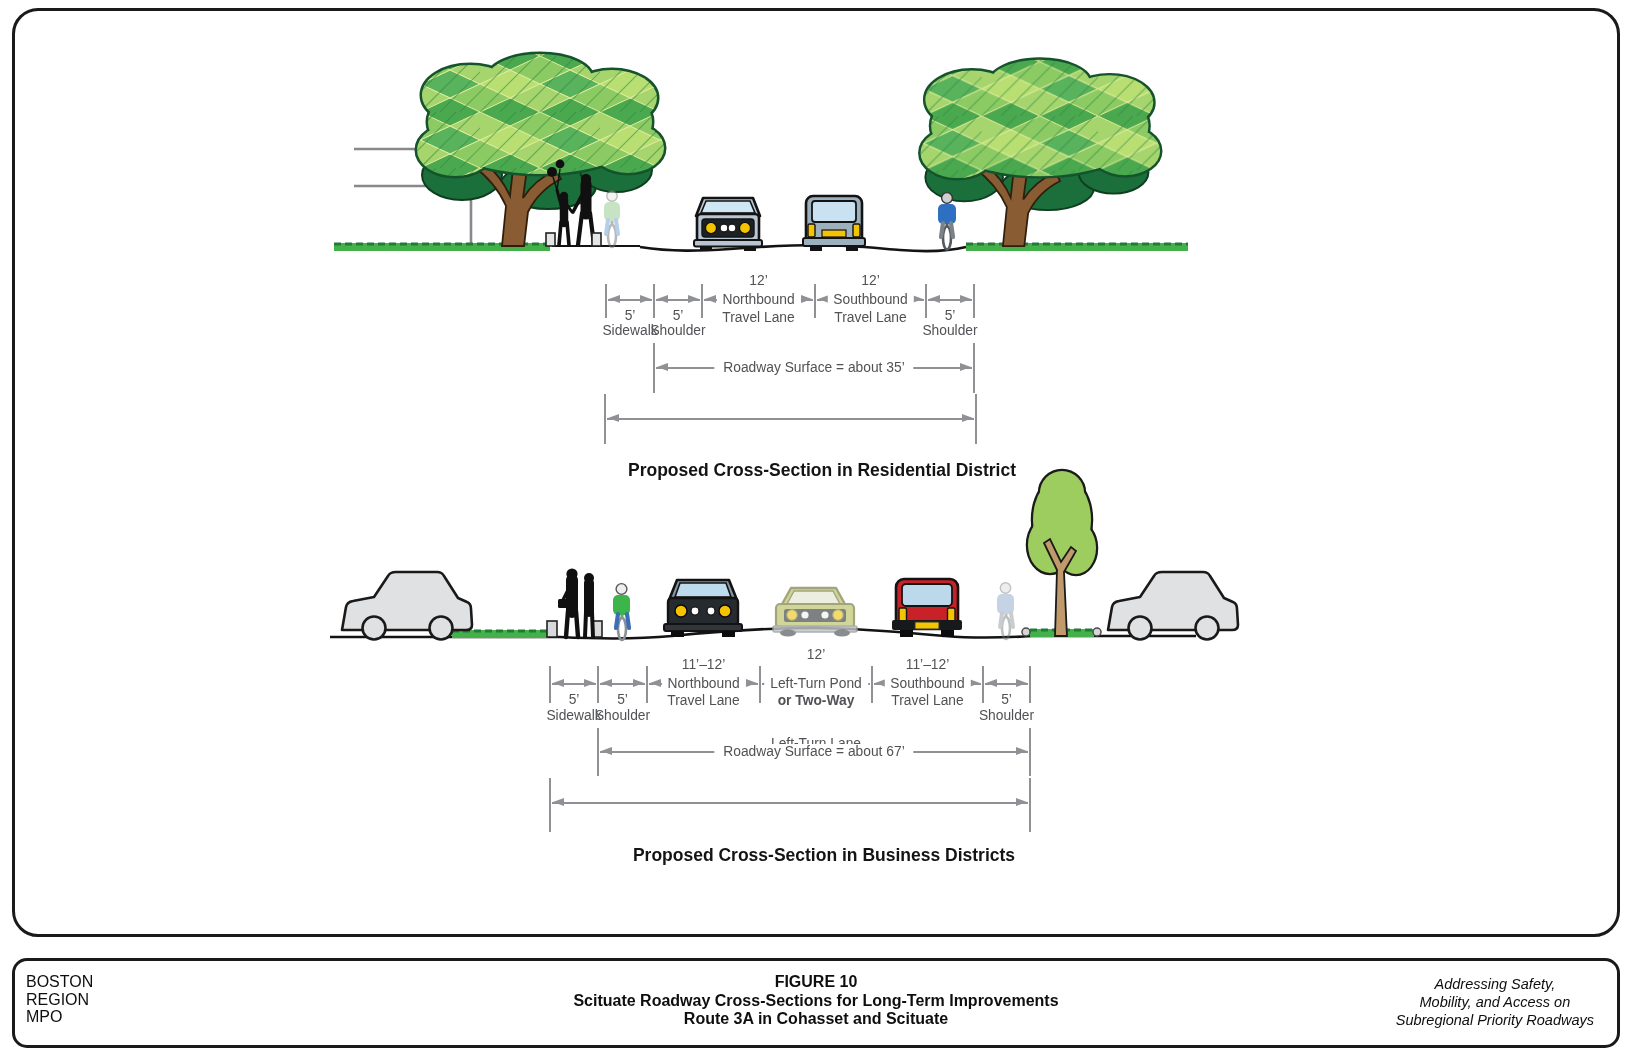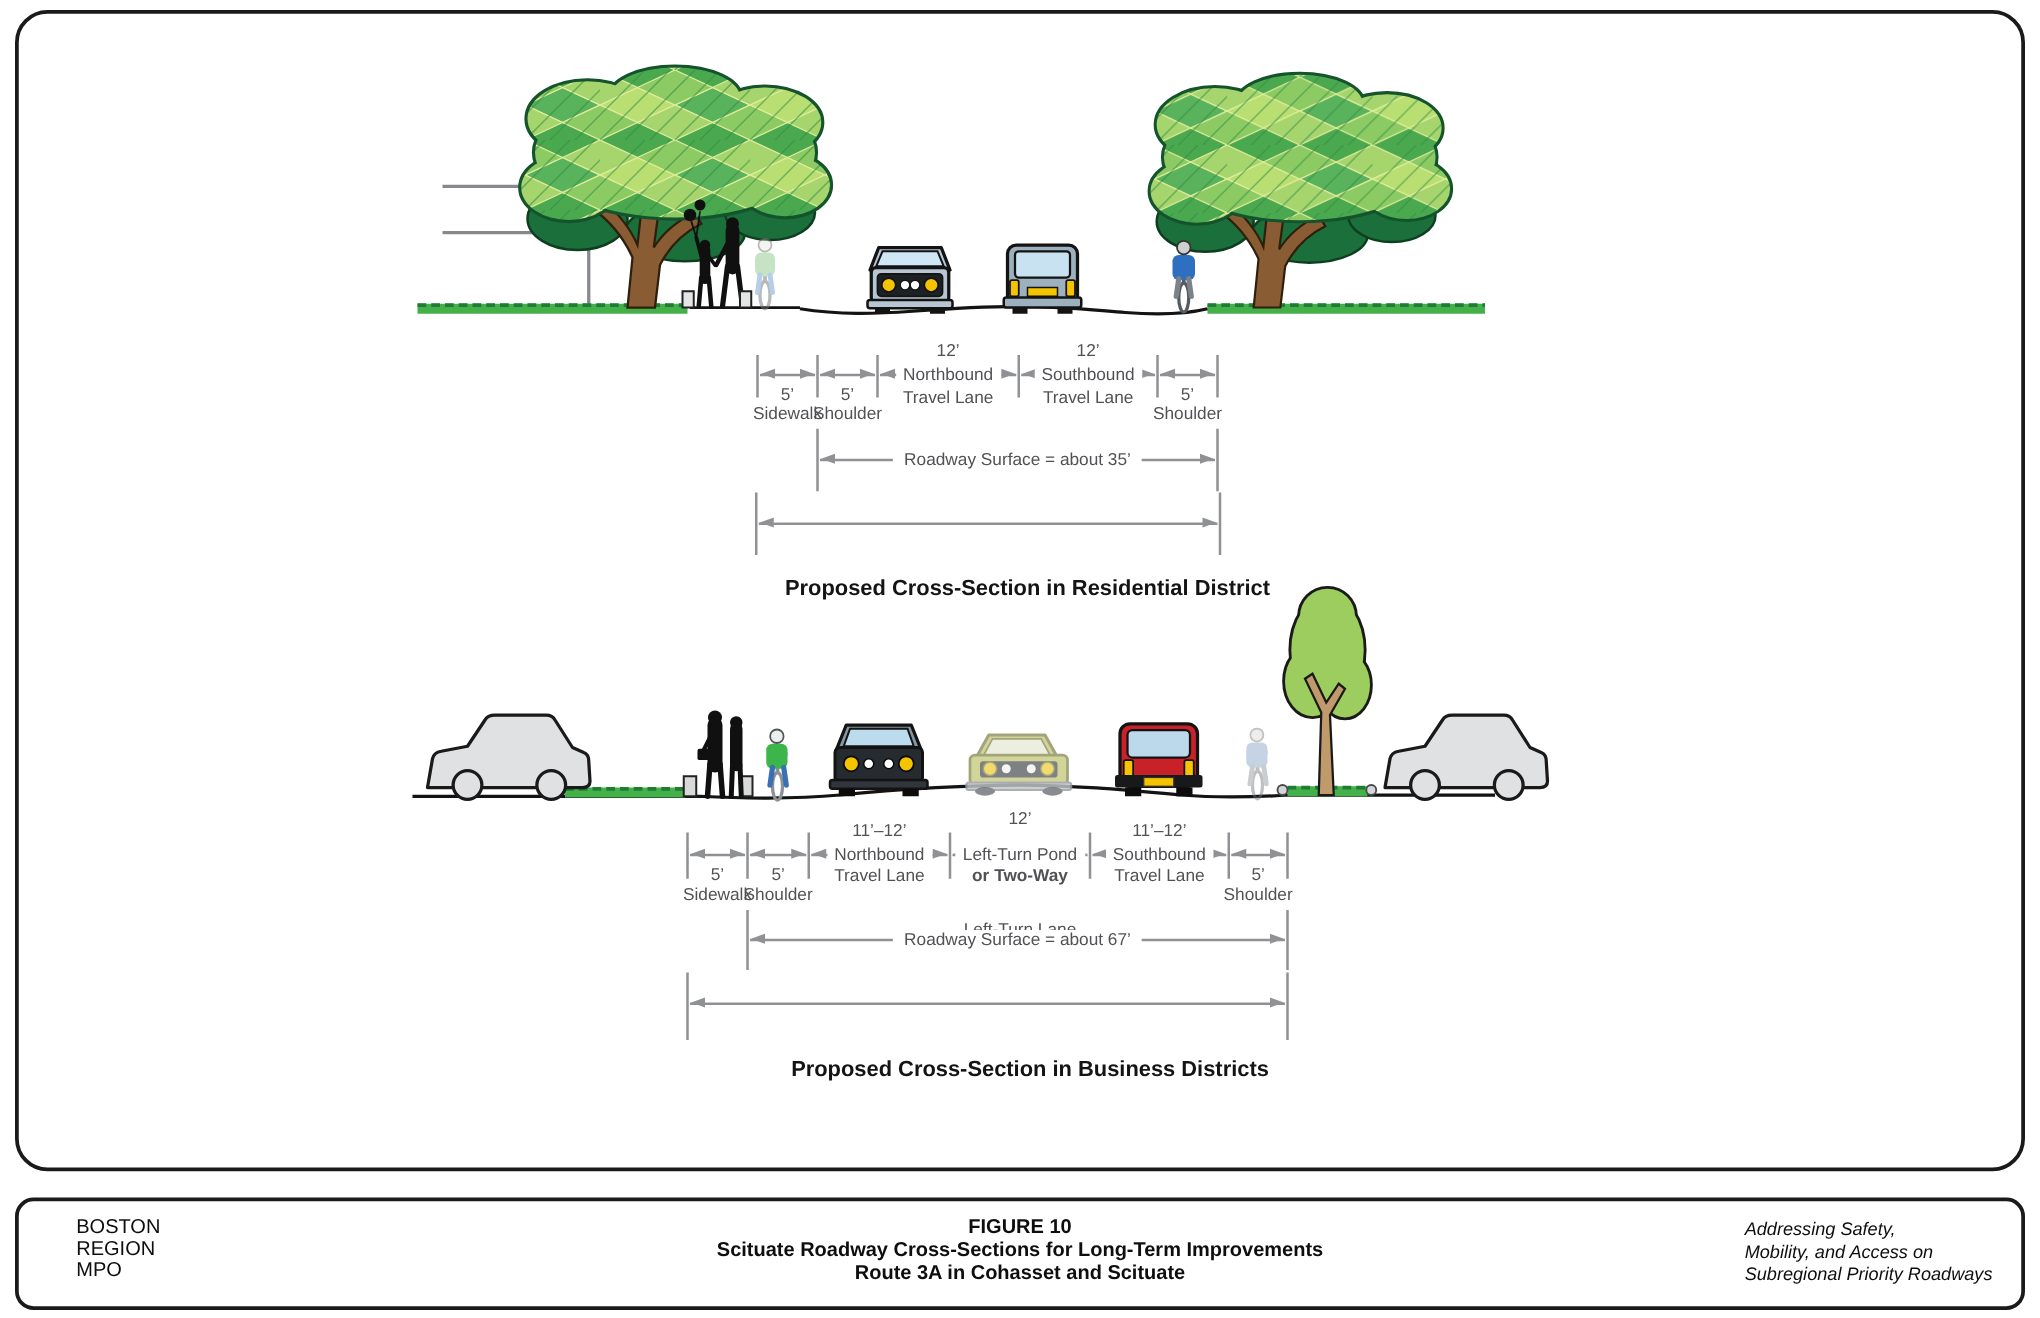--- a/index.html
+++ b/index.html
@@ -15,24 +15,24 @@
   .ar{position:absolute;width:0;height:0;border-top:4.5px solid transparent;border-bottom:4.5px solid transparent;z-index:2;}
   .ar.l{border-right:11px solid #8f9194;}
   .ar.r{border-left:11px solid #8f9194;}
   .dt{position:absolute;transform:translateX(-50%);font-size:13.8px;line-height:15.5px;
       color:#515255;white-space:nowrap;text-align:center;z-index:2;}
   .dt.bg{background:#fff;padding:0 6px;z-index:3;}
   .dblock{position:absolute;transform:translateX(-50%);text-align:center;background:#fff;
       padding:0 9px;z-index:3;font-size:13.8px;line-height:16.5px;color:#515255;white-space:nowrap;}
   .section-title{position:absolute;transform:translateX(-50%);font-weight:bold;font-size:17.5px;
       color:#141414;white-space:nowrap;z-index:2;}
-  .org{position:absolute;left:26px;top:973px;font-size:16px;line-height:17.5px;color:#0e0e0e;z-index:3;margin-left:35px;}
+  .org{position:absolute;left:26px;top:973px;font-size:16px;line-height:17.5px;color:#0e0e0e;z-index:3;}
   .fig-title{position:absolute;left:816px;top:973px;transform:translateX(-50%);text-align:center;
       font-weight:bold;font-size:16px;line-height:18.5px;color:#0e0e0e;white-space:nowrap;z-index:3;}
-  .tagline{position:absolute;right:38px;top:975px;text-align:left;font-style:italic;
+  .tagline{position:absolute;right:38px;top:975px;text-align:center;font-style:italic;
       font-size:14.5px;line-height:18px;color:#0e0e0e;z-index:3;}
 </style>
 </head>
 <body>
 
 <div id="page">
 
   <div class="box main-box"></div>
   <div class="box footer-box"></div>
 

